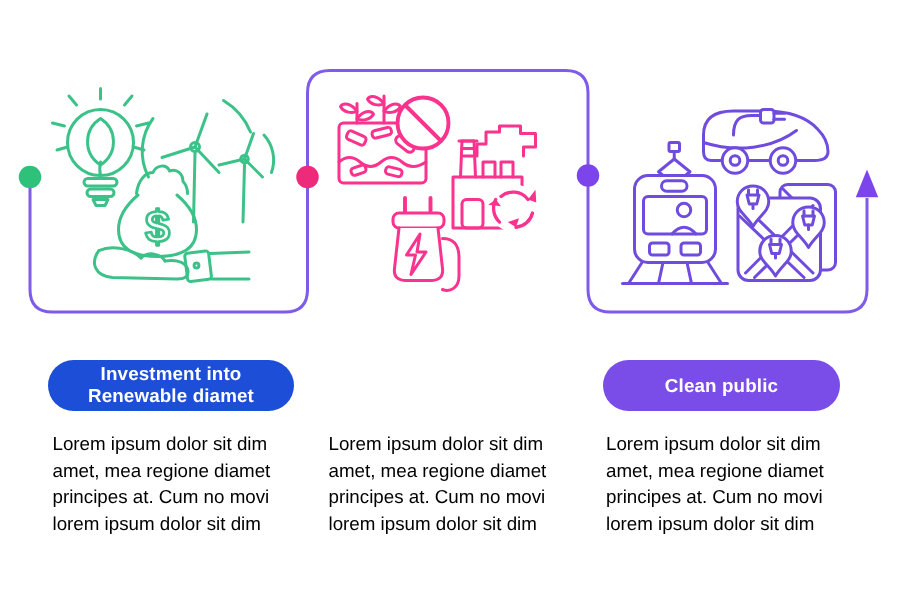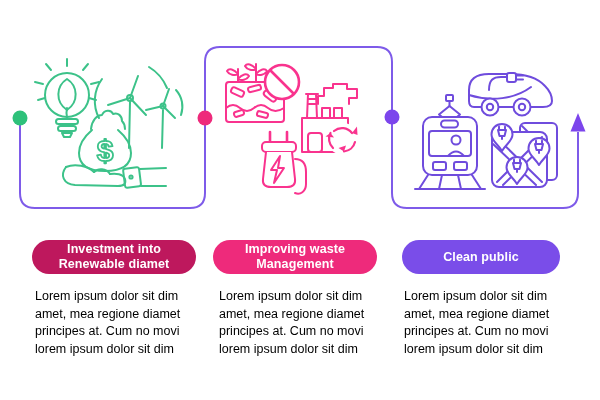--- a/index.html
+++ b/index.html
@@ -7,21 +7,21 @@
     position:relative;width:600px;height:400px;background:#fff;overflow:hidden;
     font-family:"Liberation Sans",sans-serif;
   }
   .art{position:absolute;left:0;top:0;}
   .pill{
     position:absolute;top:240px;height:34px;border-radius:17px;
     display:flex;flex-direction:column;align-items:center;justify-content:center;
     color:#fff;font-weight:bold;font-size:12.5px;line-height:15px;text-align:center;
     letter-spacing:.1px;
   }
-  .pill-1{left:32px;width:164px;background:#be185d;}
+  .pill-1{left:32px;width:164px;background:#1d4ed8;}
   .pill-2{left:213px;width:164px;background:#EE2A7B;}
   .pill-3{left:402px;width:158px;background:#7A4DE9;gap:29px;}
   .desc{
     position:absolute;top:288px;width:176px;color:#000000;
     font-size:12.5px;line-height:17.5px;text-align:left;
   }
   .desc-1{left:35px;}
   .desc-2{left:219px;}
   .desc-3{left:404px;}
 </style>
@@ -190,24 +190,20 @@
         <path d="M118,113 H126 L124.5,119 H119.5 Z"></path>
           <path d="M122,119 V122"></path>
       </g>
     </g>
   </svg>
 
   <div class="pill pill-1">
     <span>Investment into</span>
     <span>Renewable diamet</span>
   </div>
-  <div class="pill pill-2">
-    <span>Improving waste</span>
-    <span>Management</span>
-  </div>
   <div class="pill pill-3">
     <span>Clean public</span>
   </div>
 
   <div class="desc desc-1">
     <div>Lorem ipsum dolor sit dim</div>
     <div>amet, mea regione diamet</div>
     <div>principes at. Cum no movi</div>
     <div>lorem ipsum dolor sit dim</div>
   </div>

